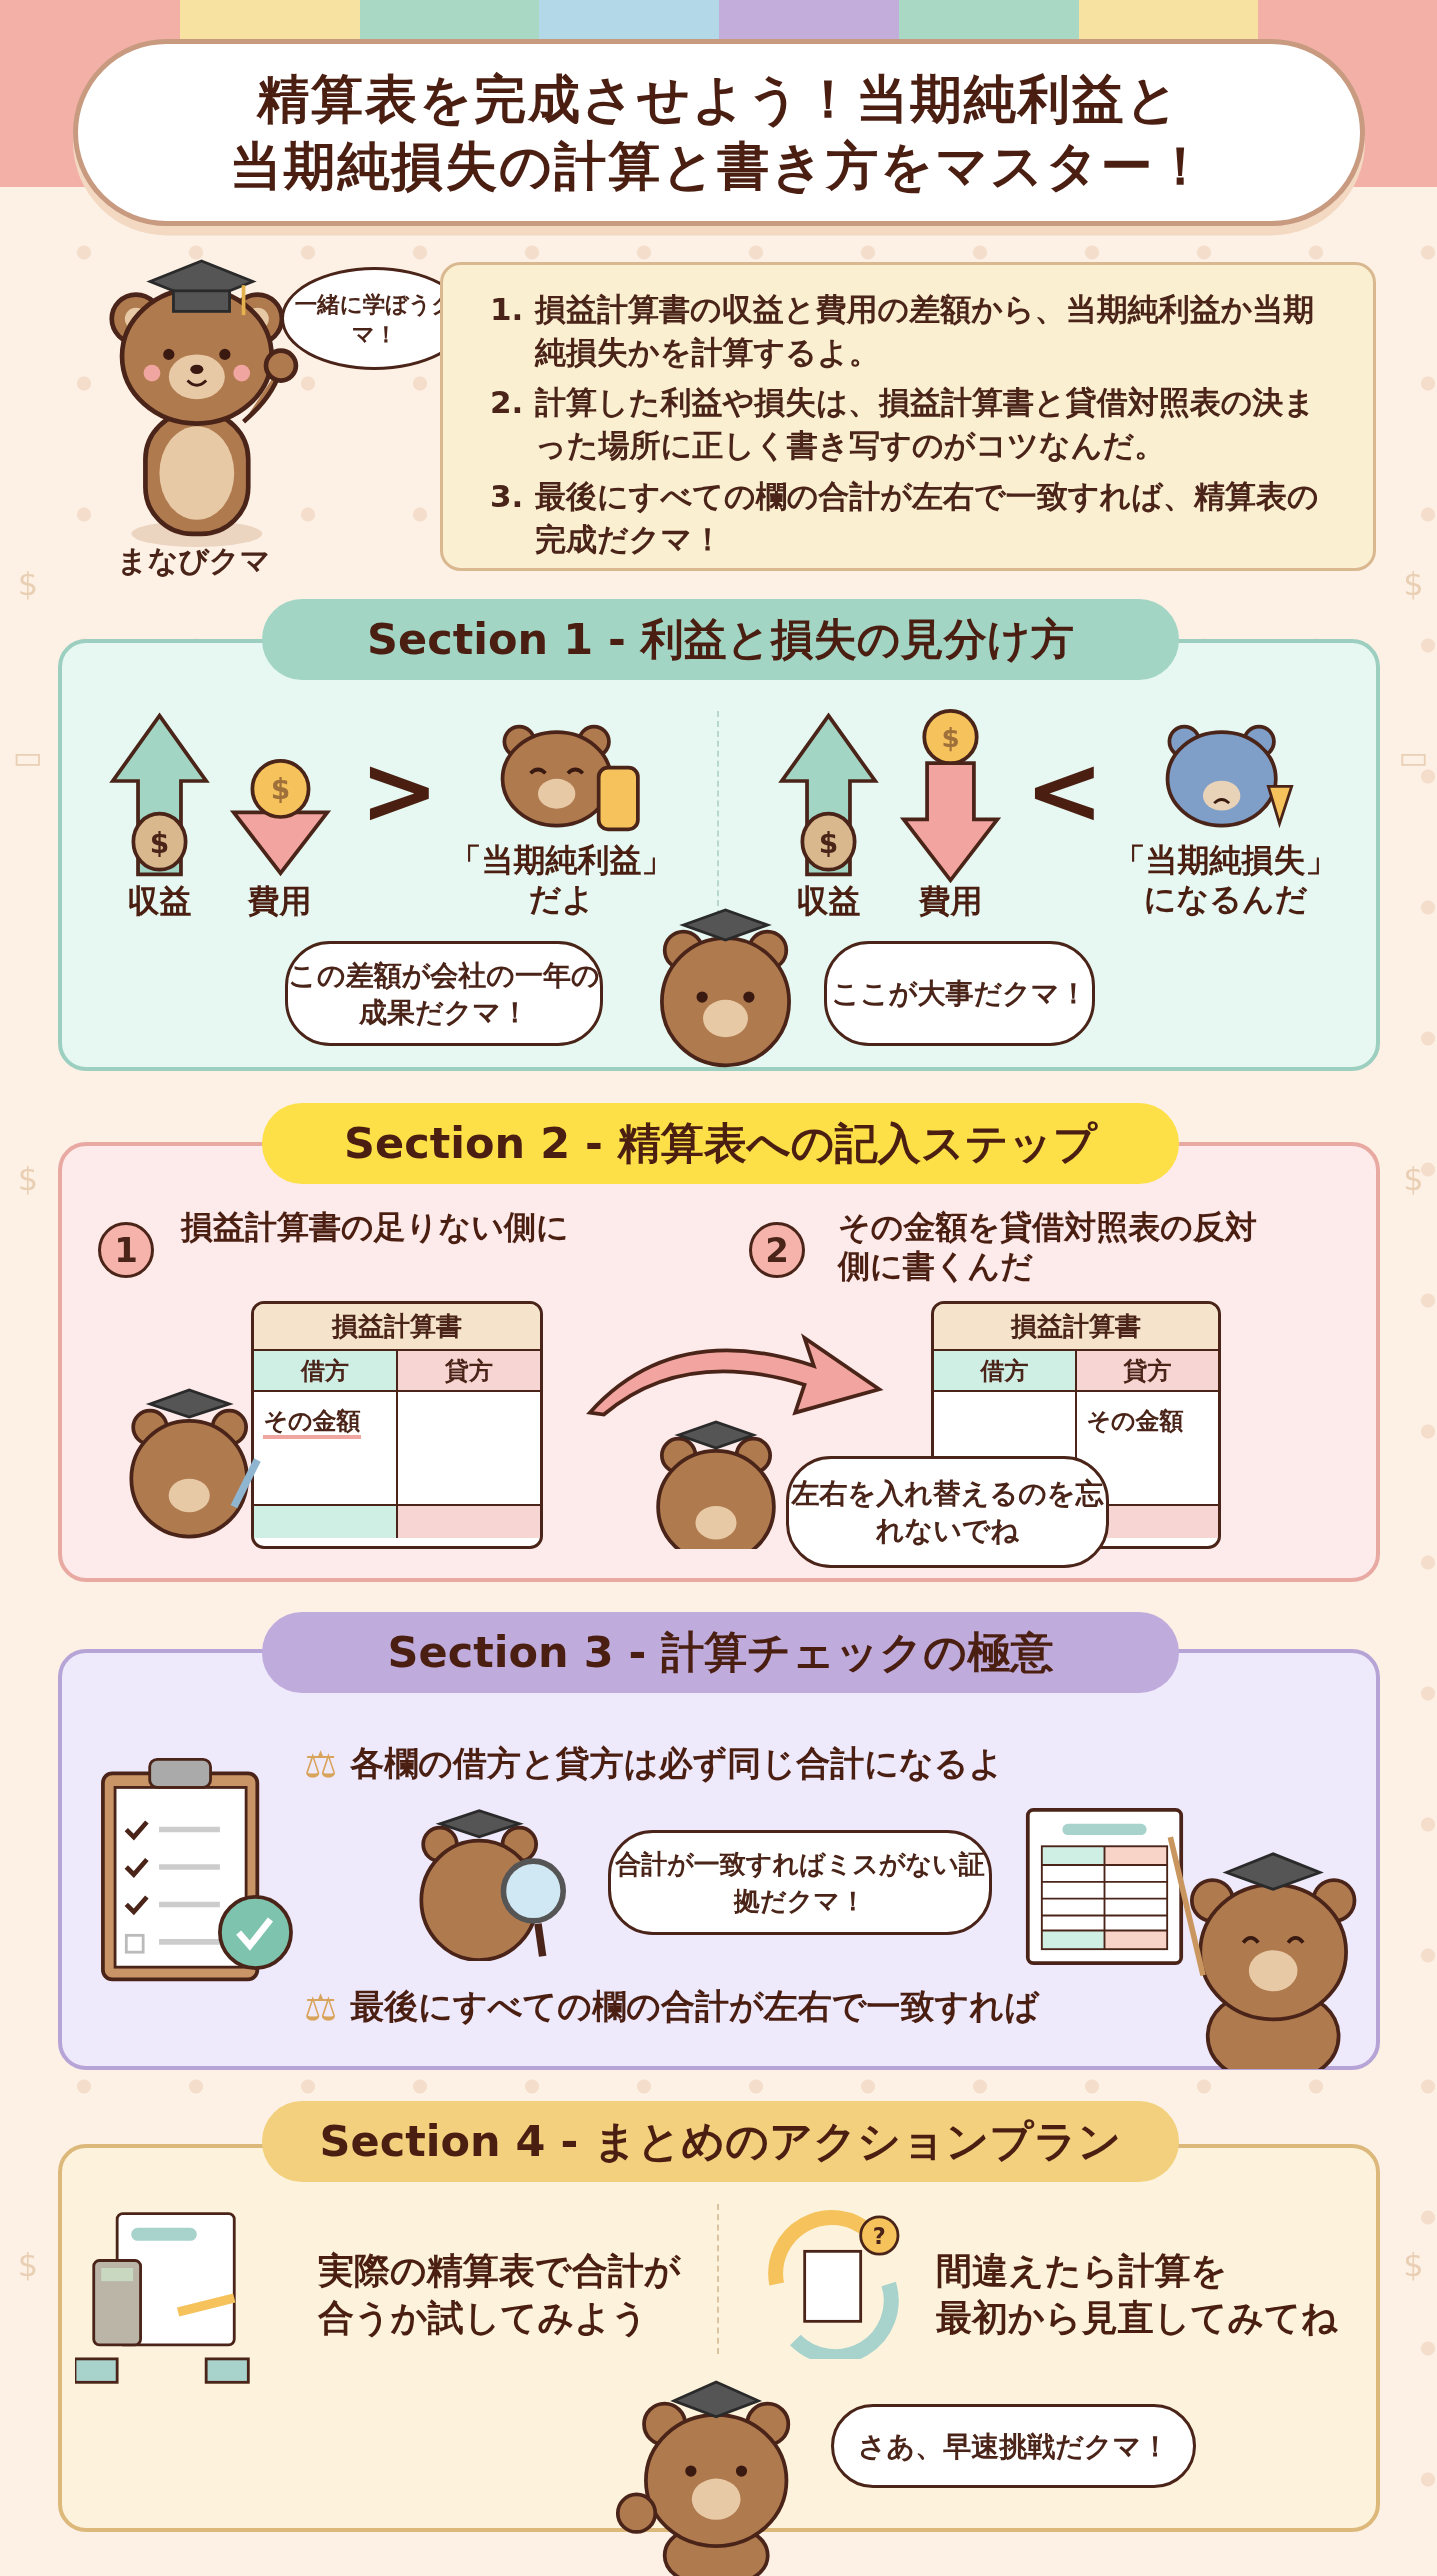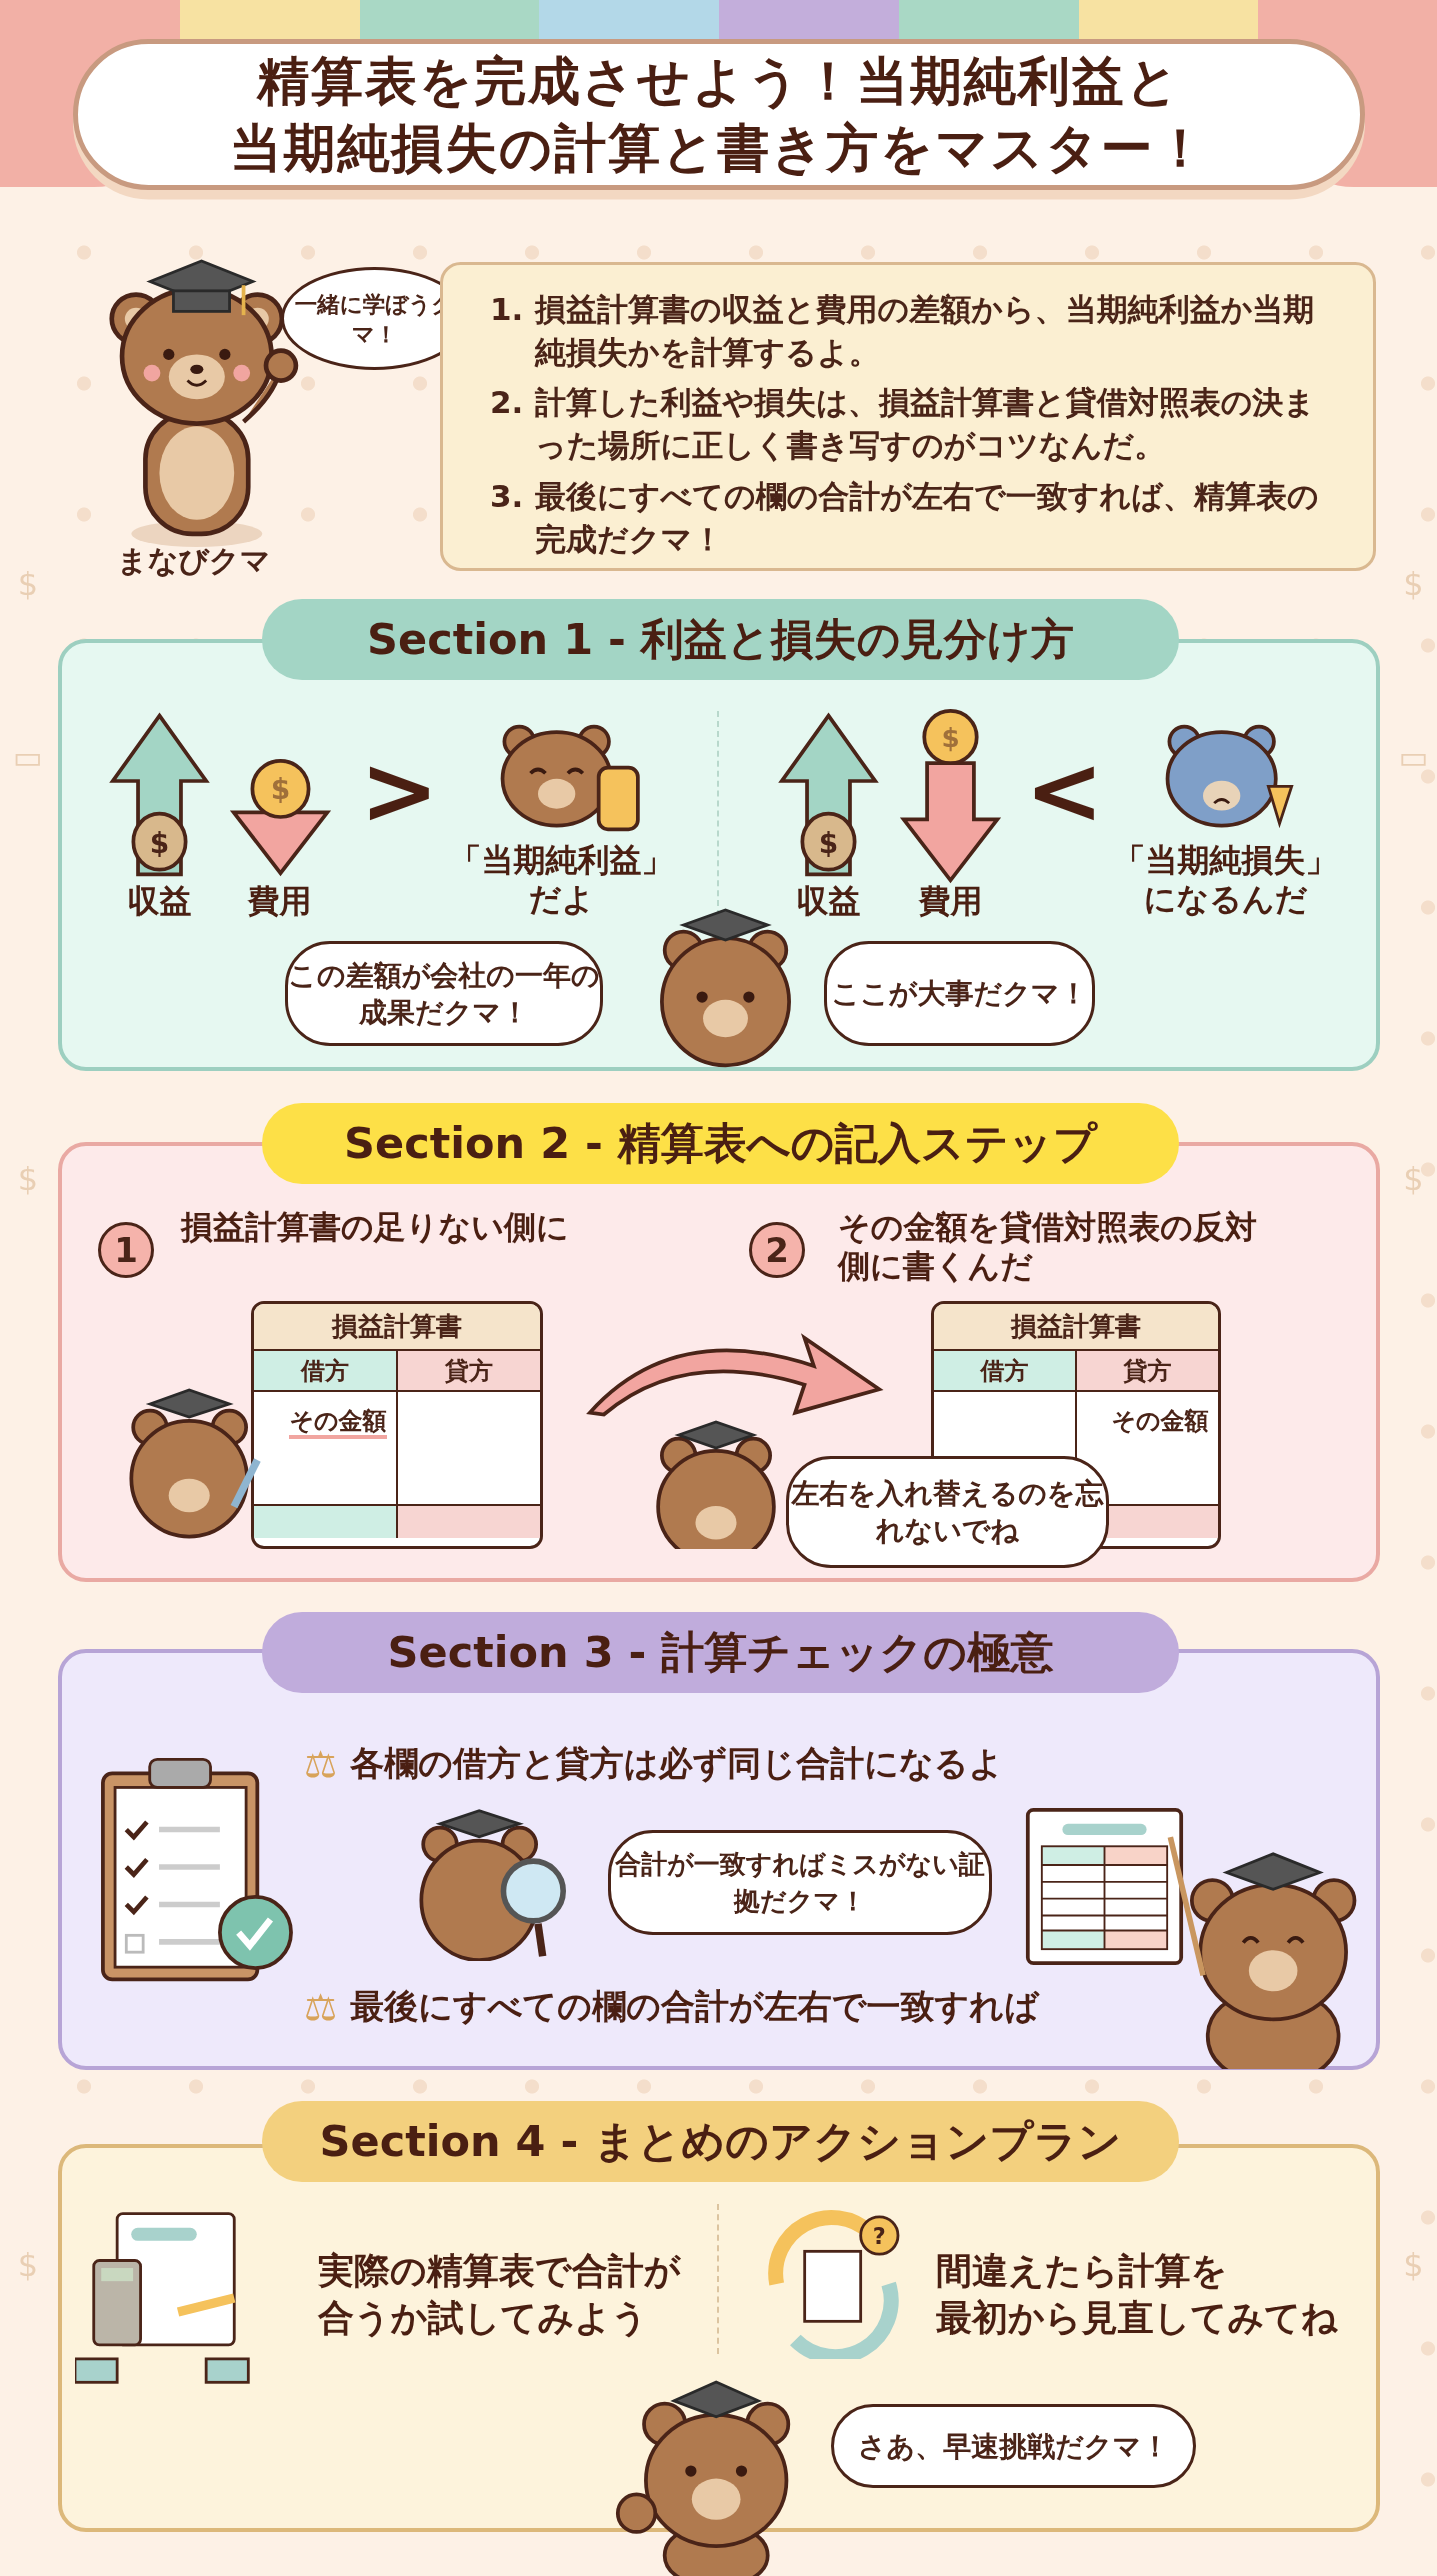--- a/index.html
+++ b/index.html
@@ -26,21 +26,21 @@
     opacity: .8;
   }
   
   .stripes { position: absolute; top: 0; left: 0; width: 1438px; height: 168px; display: flex; }
   .stripes div { flex: 1; height: 100%; }
   .curtain-l { position: absolute; left: 0; top: 0; width: 178px; height: 187px; background: #f2b0a6; border-bottom-right-radius: 84px; }
   .curtain-r { position: absolute; right: 0; top: 0; width: 168px; height: 187px; background: #f2b0a6; border-bottom-left-radius: 84px; }
 
   
   .title-cloud {
-    position: absolute; left: 73px; top: 39px; width: 1292px; height: 151px;
+    position: absolute; left: 73px; top: 39px; width: 1292px; height: 187px;
     background: #fff; border: 5.6px solid #c89a80; border-radius: 94px;
     box-shadow: 0 9.4px 0 #f3d8c2;
     display: flex; flex-direction: column; align-items: center; justify-content: center;
   }
   .title-line { font-size: 52px; font-weight: bold; color: #4a1f12; letter-spacing: 1.9px; line-height: 67px; }
 
   
   .intro-bear { position: absolute; left: 94px; top: 253px; width: 215px; height: 300px; }
   .bear-name { position: absolute; left: 117px; top: 541px; font-size: 30px; font-weight: bold; color: #4a2418; }
   .speech {
@@ -87,21 +87,21 @@
   .step-circle { position: absolute; width: 56px; height: 56px; border-radius: 50%; border: 3.7px solid #4a2418; background: #f5b3ab; font-size: 34px; font-weight: bold; display: flex; align-items: center; justify-content: center; }
   .step-text { position: absolute; font-size: 32px; font-weight: bold; line-height: 39px; color: #4a1f12; }
 
   .ledger { position: absolute; border: 3.7px solid #4a2418; border-radius: 13px; background: #fff; overflow: hidden; }
   .ledger .lh { height: 47px; background: #f5e4cb; border-bottom: 2.8px solid #4a2418; font-size: 26px; font-weight: bold; display: flex; align-items: center; justify-content: center; }
   .ledger .cols { display: flex; height: 41px; border-bottom: 2.8px solid #4a2418; }
   .ledger .cols div { flex: 1; display: flex; align-items: center; justify-content: center; font-size: 24px; font-weight: bold; }
   .ledger .cols .dr { background: #cfeee4; border-right: 2.8px solid #4a2418; }
   .ledger .cols .cr { background: #f7d5d2; }
   .ledger .body { display: flex; }
-  .ledger .body div { flex: 1; font-size: 24px; font-weight: bold; padding: 13px 9.4px; text-align: right; }
+  .ledger .body div { flex: 1; font-size: 24px; font-weight: bold; padding: 13px 9.4px; }
   .ledger .body .left { border-right: 2.8px solid #4a2418; }
   .ledger .foot { display: flex; height: 34px; border-top: 2.8px solid #4a2418; }
   .ledger .foot div { flex: 1; }
 
   .point { position: absolute; font-size: 34px; font-weight: bold; color: #4a1f12; display: flex; align-items: center; gap: 13px; }
   .scale-icon { font-size: 37px; color: #d8a35a; }
 
   .action-text { position: absolute; font-size: 36px; font-weight: bold; line-height: 47px; color: #4a1f12; }
 </style>
 </head>

